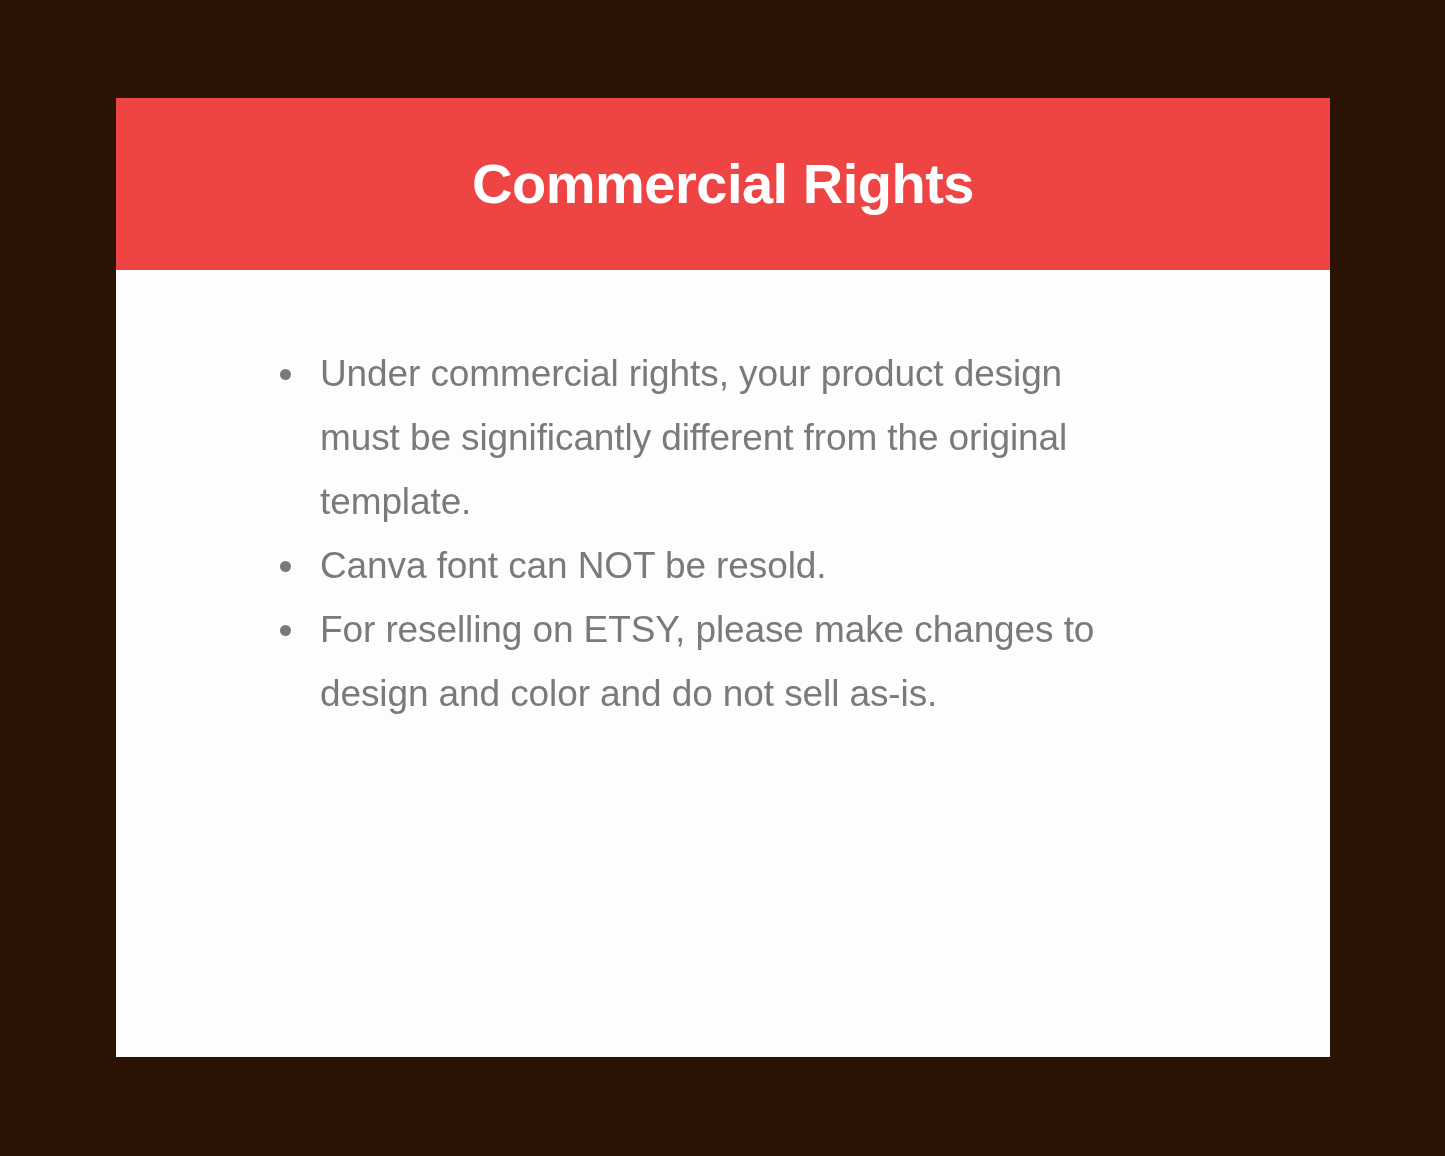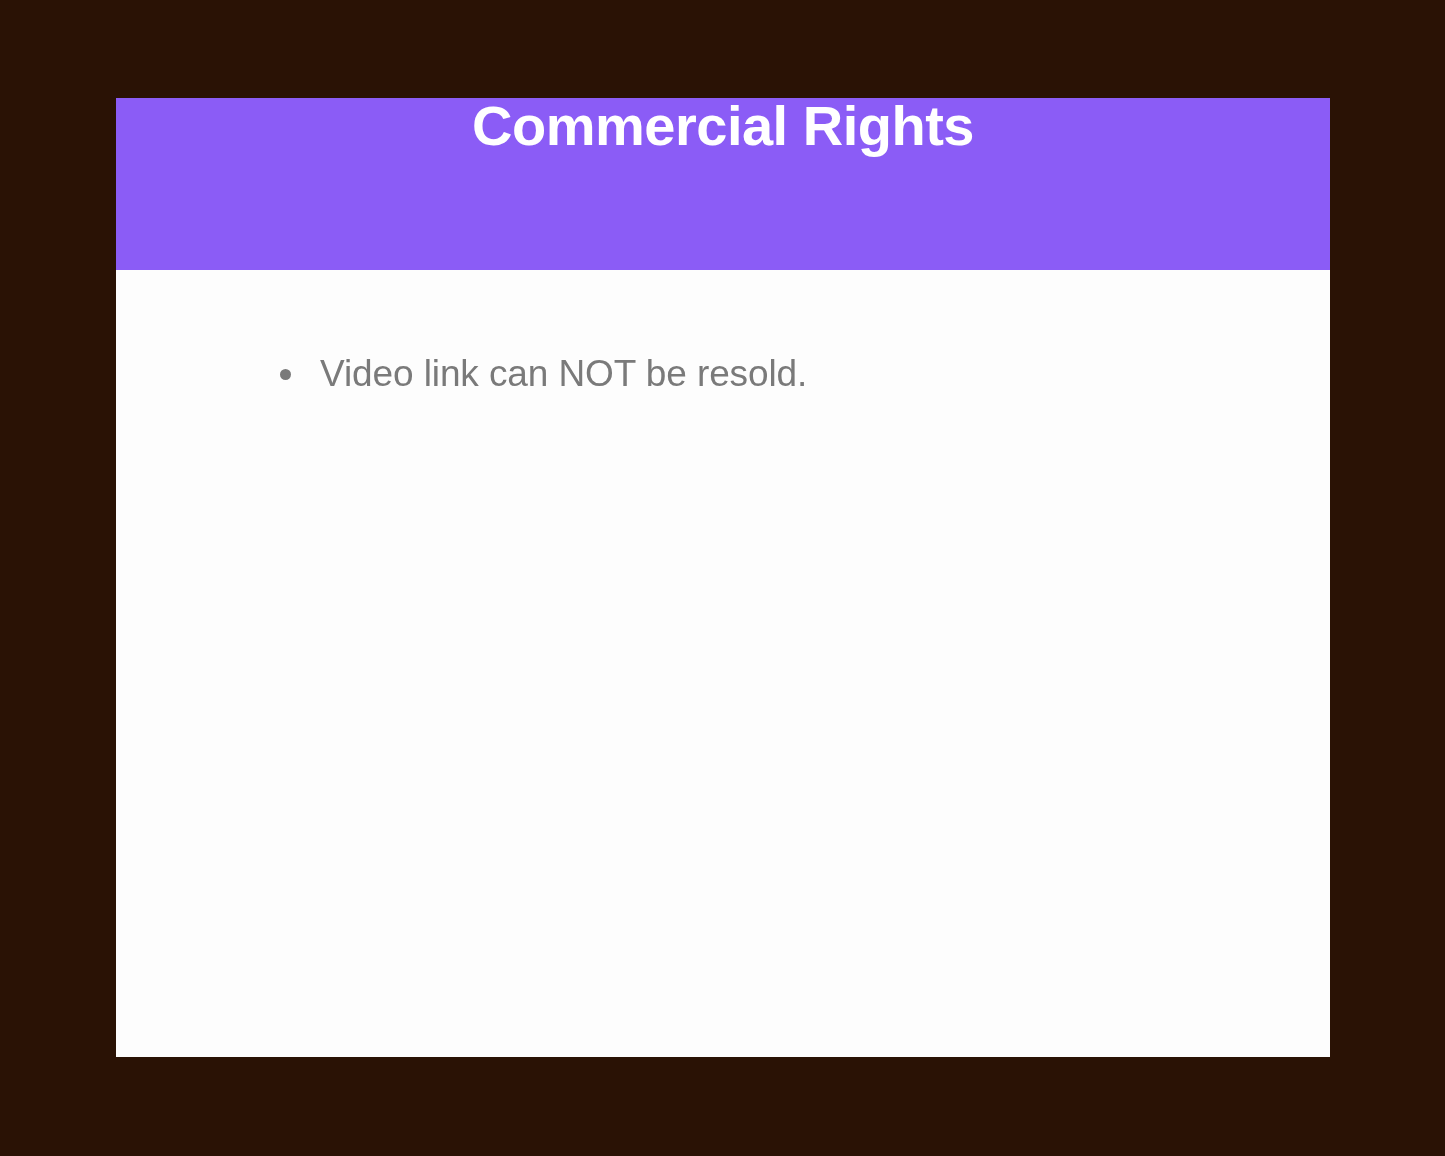--- a/index.html
+++ b/index.html
@@ -29,22 +29,23 @@
     height: 959px;
     background: #fdfdfd;
     display: flex;
     flex-direction: column;
     overflow: hidden;
   }
 
   .card-header {
     height: 172px;
     flex: 0 0 172px;
-    background: #8b5cf6;
+    background: #ef4444;
     display: flex;
+    align-items: center;
     justify-content: center;
   }
 
   .card-title {
     color: #ffffff;
     font-family: "Liberation Sans", sans-serif;
     font-size: 56px;
     font-weight: bold;
     letter-spacing: -0.5px;
     line-height: 1;
@@ -99,26 +100,34 @@
 
   <div class="card">
 
     <div class="card-header">
       <h1 class="card-title">Commercial Rights</h1>
     </div>
 
     <div class="card-body">
       <ul class="bullet-list">
 
+        <li class="bullet-item">
+          <span class="bullet-marker"></span>
+          <span class="bullet-text">Under commercial rights, your product design must be significantly different from the original template.</span>
+        </li>
 
 
         <li class="bullet-item">
           <span class="bullet-marker"></span>
-          <span class="bullet-text">Video link can NOT be resold.</span>
+          <span class="bullet-text">Canva font can NOT be resold.</span>
         </li>
 
+        <li class="bullet-item">
+          <span class="bullet-marker"></span>
+          <span class="bullet-text">For reselling on ETSY, please make changes to design and color and do not sell as-is.</span>
+        </li>
 
       </ul>
     </div>
 
   </div>
 
 </div>
 
 </body></html>

